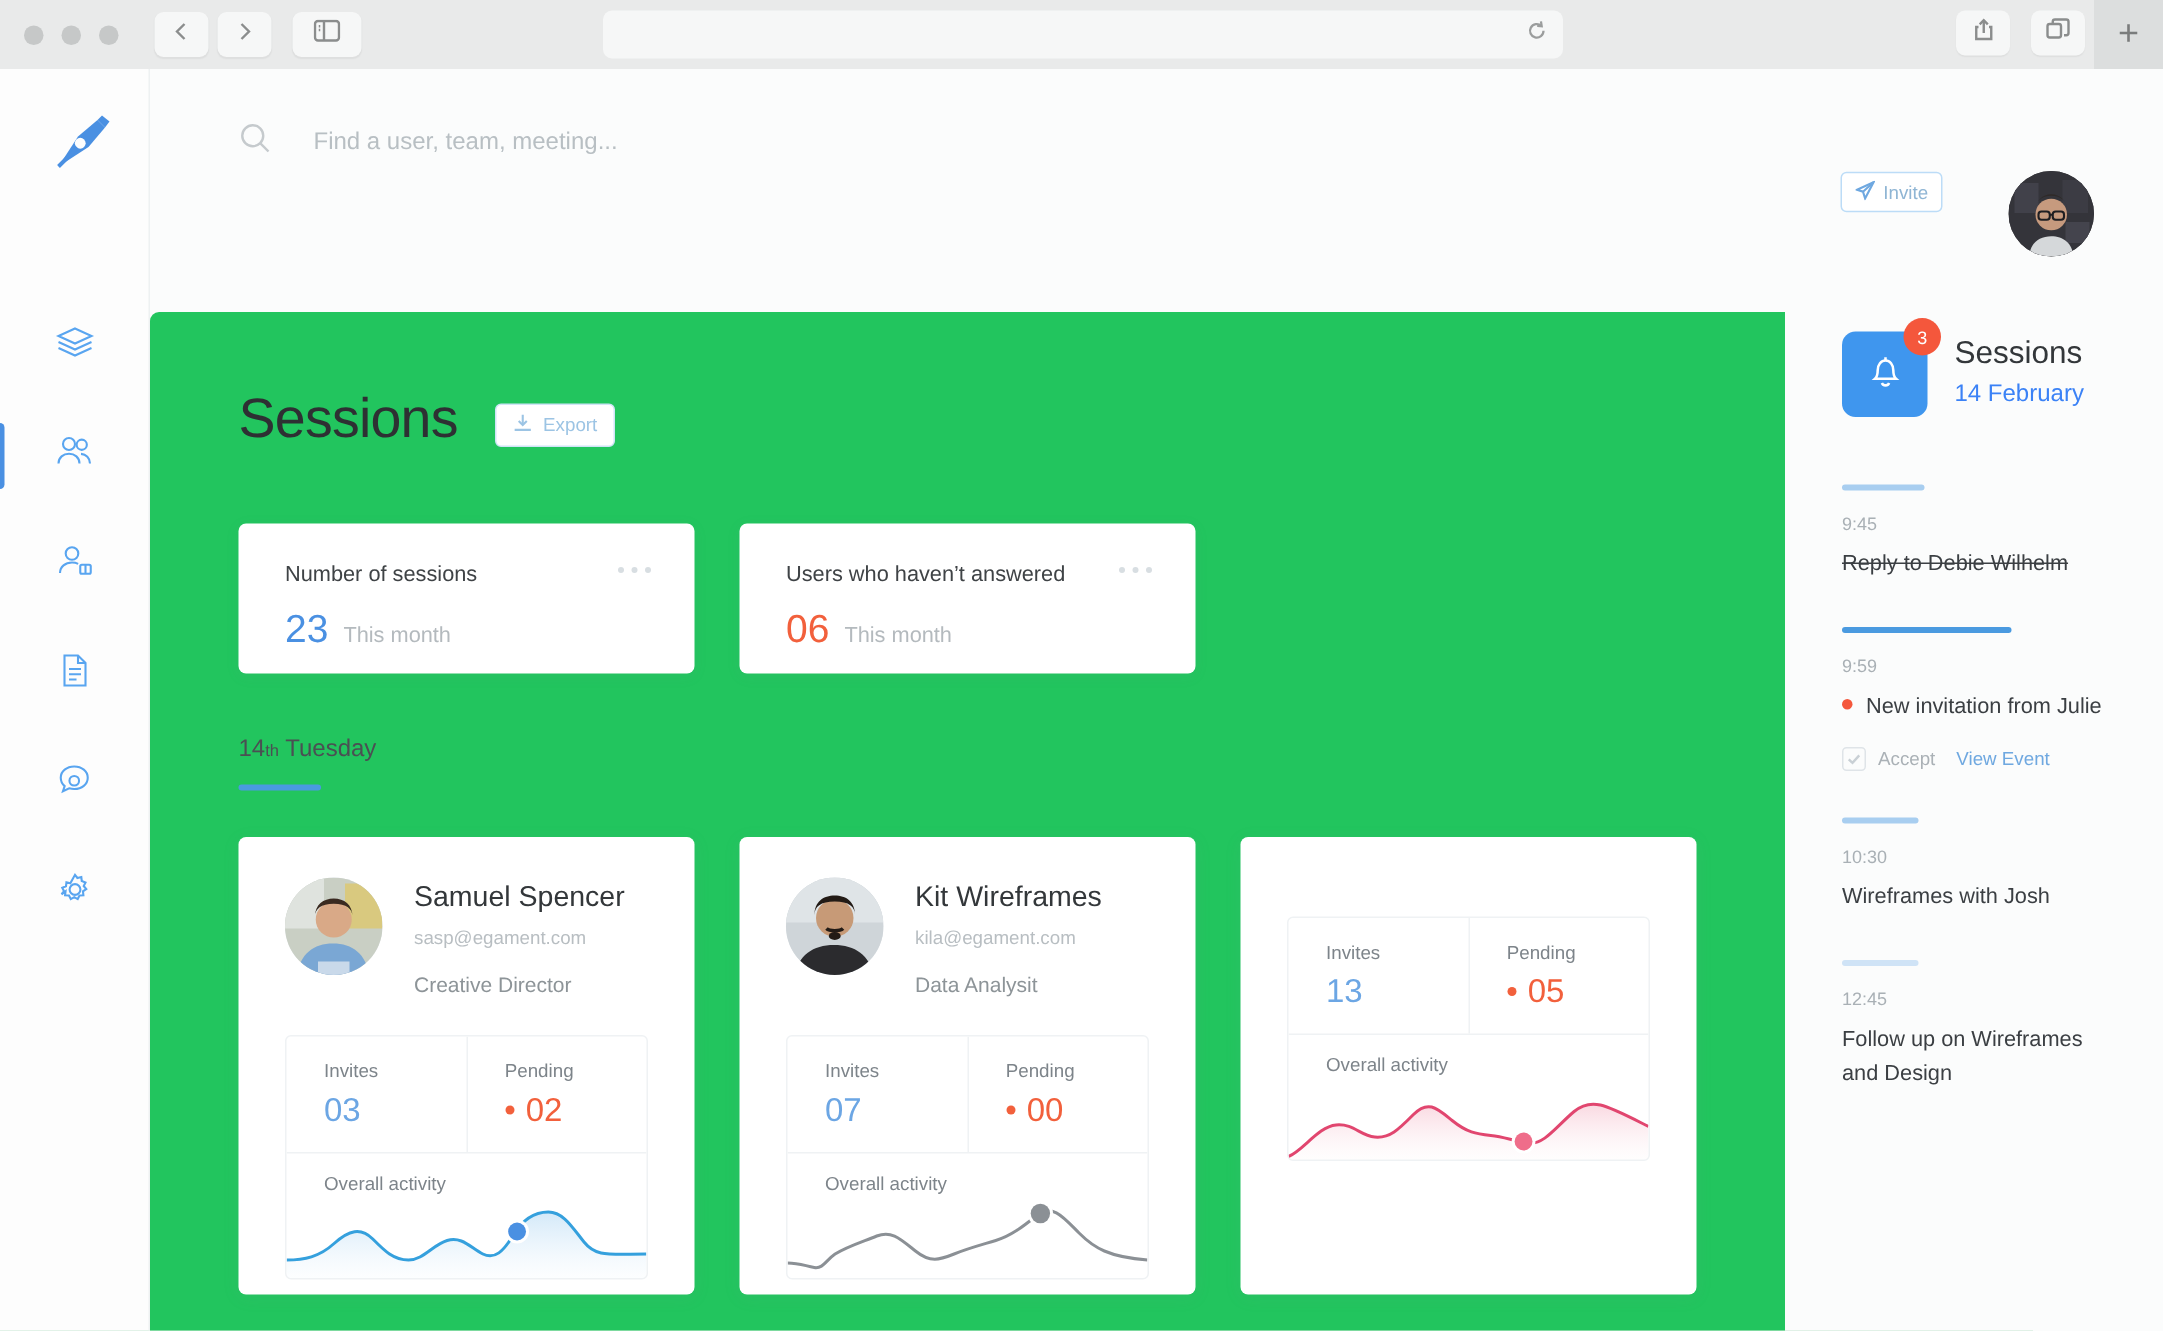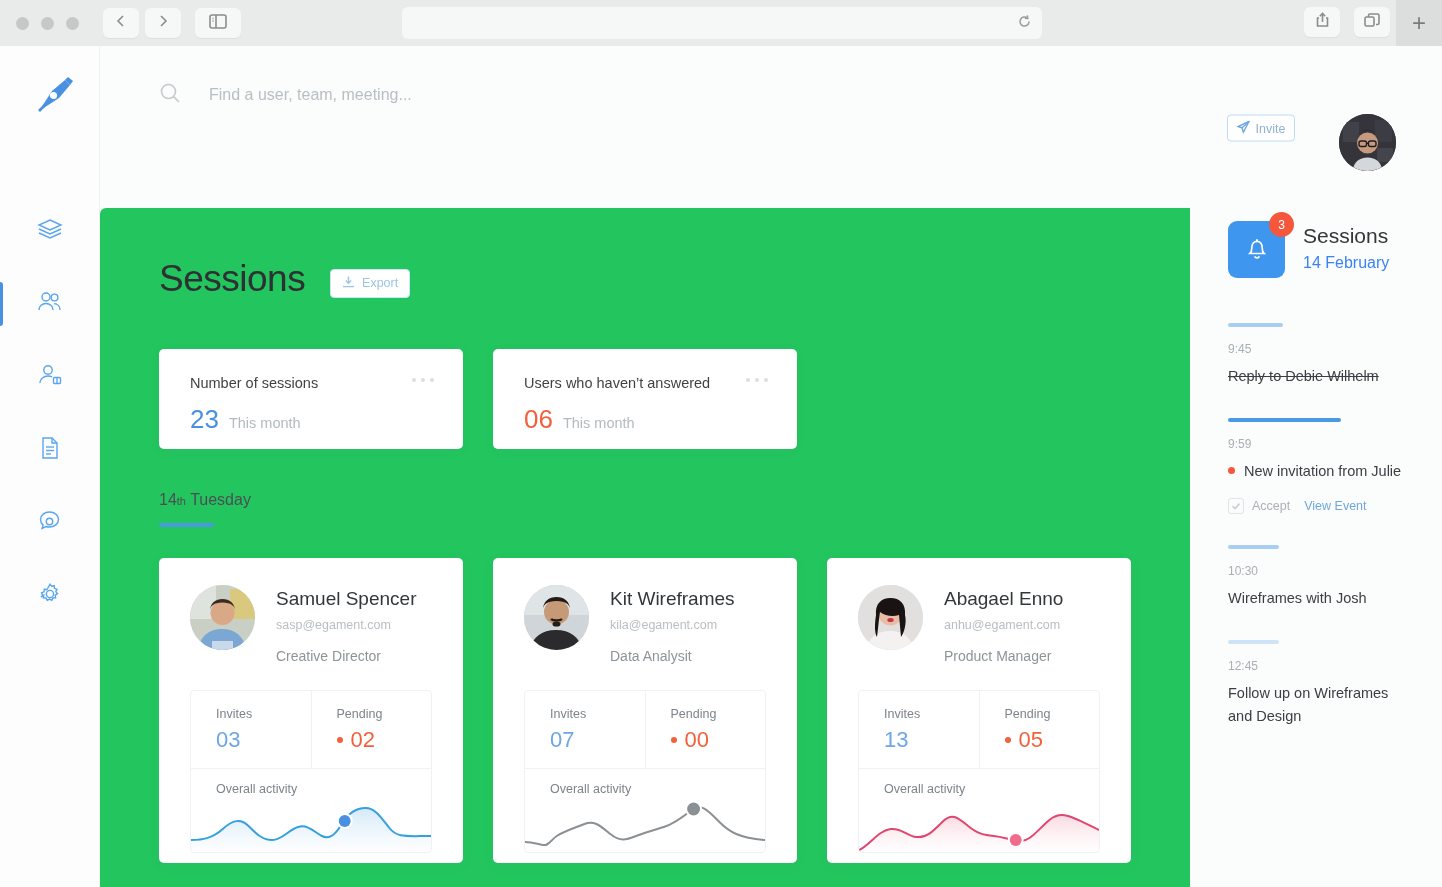--- a/index.html
+++ b/index.html
@@ -525,37 +525,20 @@
             <svg viewBox="0 0 242 56" preserveAspectRatio="none">
               <path d="M0,46 C8,46 12,48 18,49 C24,50 26,44 32,40 C40,35 50,32 60,28 C70,24 76,30 86,38 C96,46 102,44 112,40 C122,36 130,34 140,31 C150,28 158,22 168,14 C178,6 186,16 196,26 C206,36 216,42 242,44" fill="none" stroke="#8b9095" stroke-width="2"></path>
               <circle cx="170" cy="13" r="8.5" fill="#fff"></circle>
                 <circle cx="170" cy="13" r="6.5" fill="#8b9095"></circle>
             </svg>
           </div>
         </div>
       </div>
 
       <div class="user-card">
-        <div class="user-head">
-          <div class="u-avatar">
-            <svg width="65" height="65" viewBox="0 0 65 65">
-              <rect width="65" height="65" fill="#e2e0df"></rect>
-              <path d="M8 65c2-12 11-19 24-19s22 7 24 19z" fill="#f3f2f1"></path>
-              <circle cx="32.5" cy="28" r="12.5" fill="#e8bda3"></circle>
-              <path d="M18 30c-1-11 5-17 14.5-17S48 19 47 30c2 8-1 18-4 22l-2-22c-6 2-14 1-19-3-1 6-2 17-3 25-3-5-2-15-1-22z" fill="#191313"></path>
-              <ellipse cx="32.5" cy="35" rx="3.2" ry="2" fill="#c2354a"></ellipse>
-              <path d="M24 25.5c1.4-1.2 3.4-1.2 4.8 0M36.2 25.5c1.4-1.2 3.4-1.2 4.8 0" stroke="#191313" stroke-width="1.4" fill="none"></path>
-            </svg>
-          </div>
-          <div>
-            <div class="u-name">Abagael Enno</div>
-            <div class="u-mail">anhu@egament.com</div>
-            <div class="u-role">Product Manager</div>
-          </div>
-        </div>
         <div class="metrics">
           <div class="metrics-top">
             <div class="metric">
               <div class="metric-label">Invites</div>
               <div class="metric-val blue">13</div>
             </div>
             <div class="metric">
               <div class="metric-label">Pending</div>
               <div class="metric-val orange">
                 <span class="pdot"></span>

